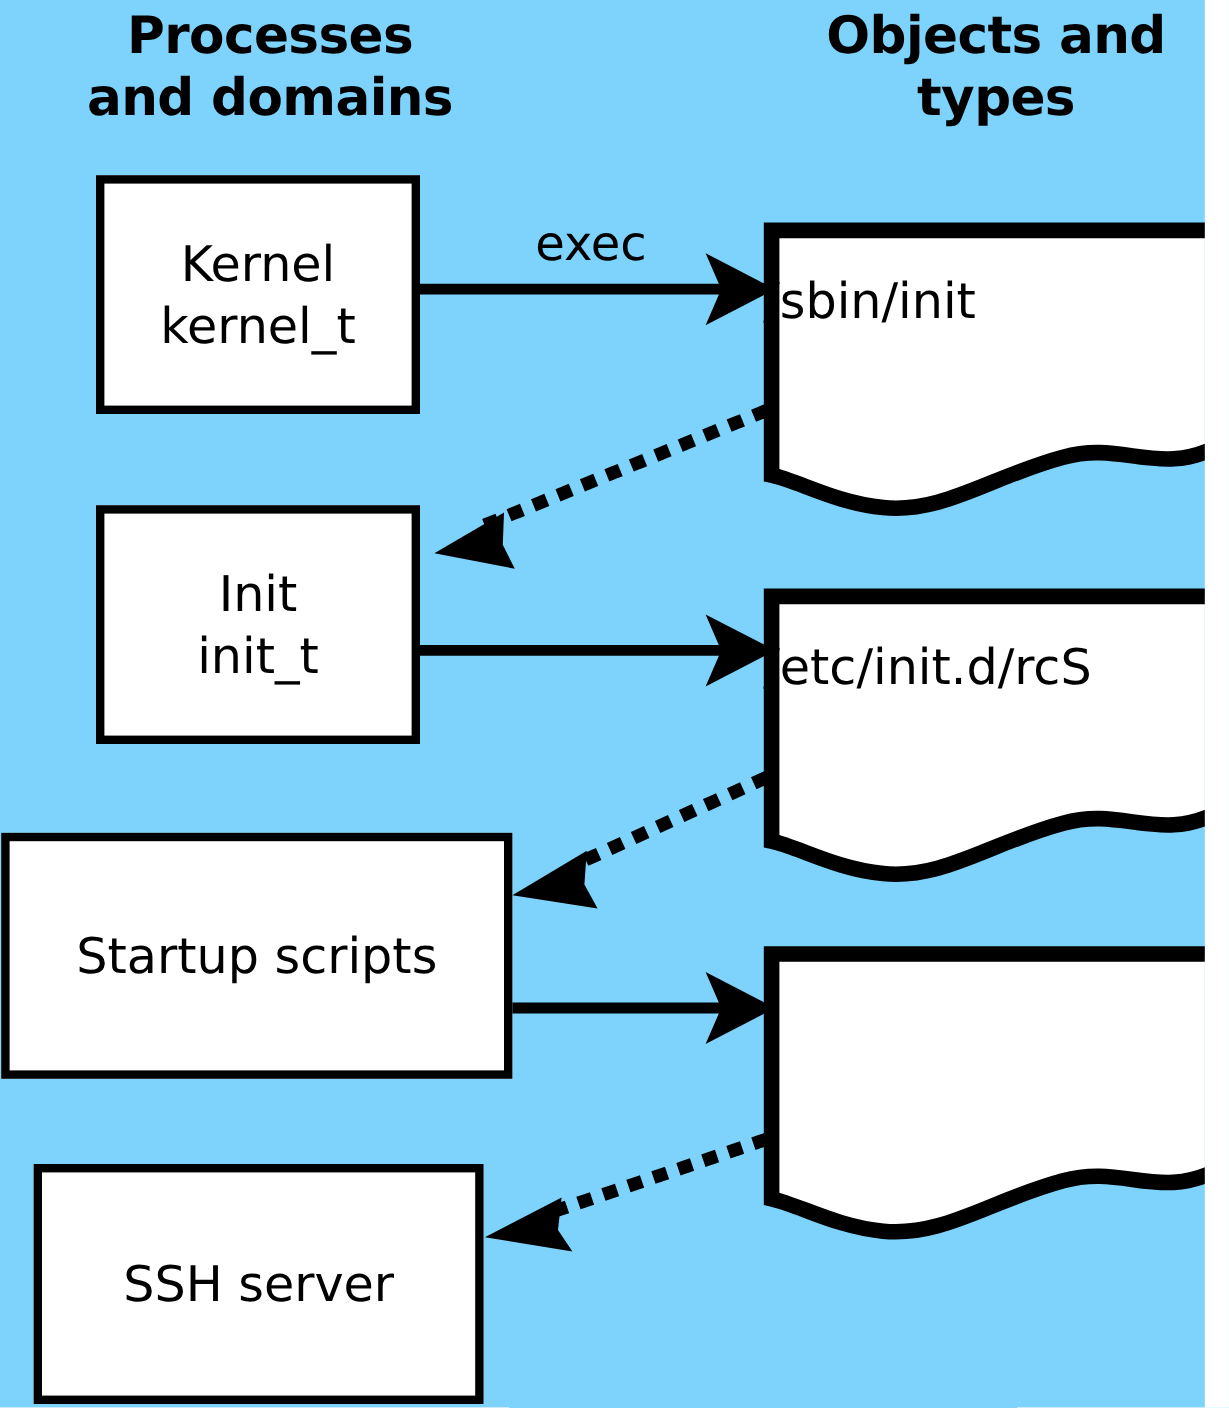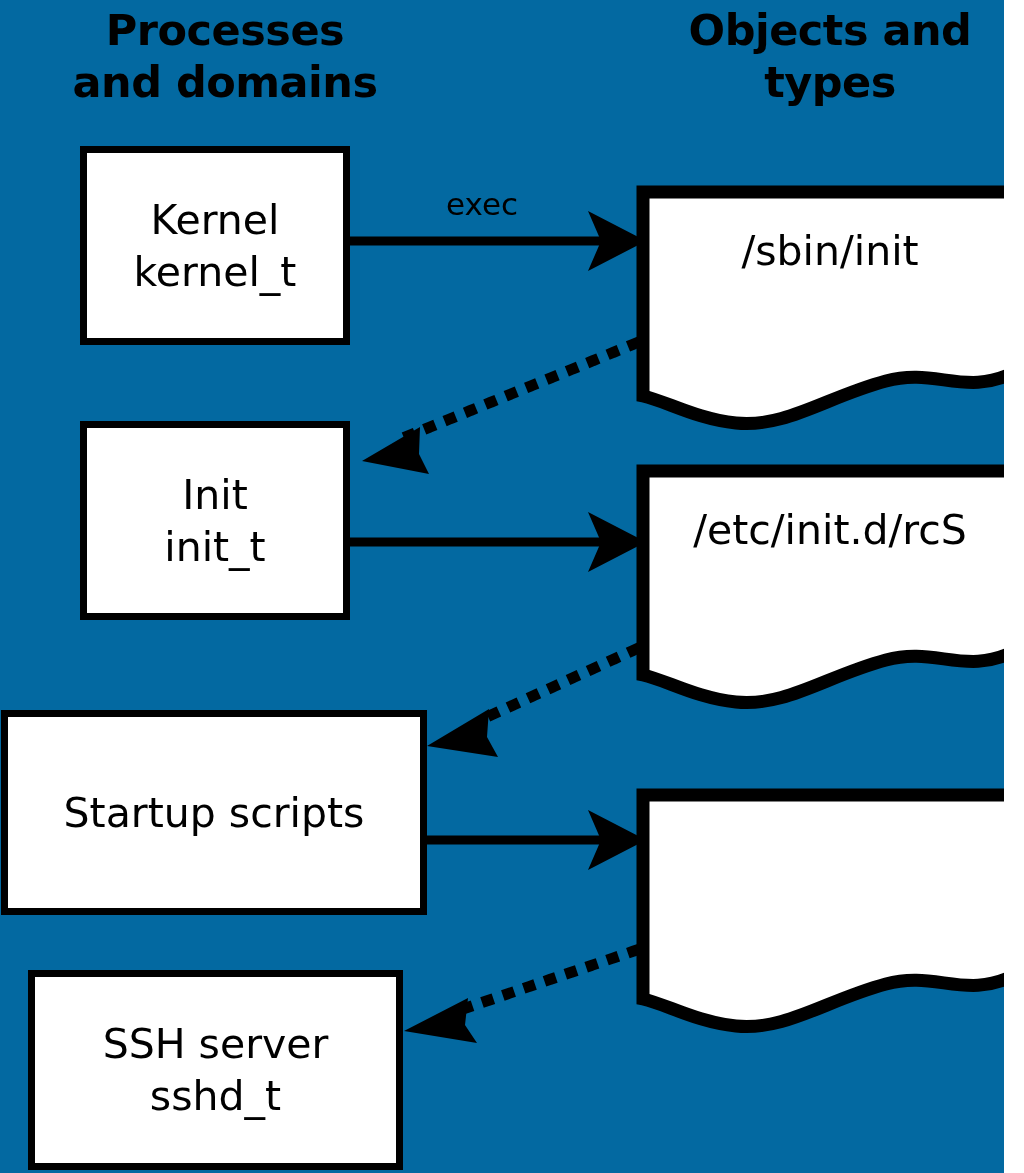--- a/index.html
+++ b/index.html
@@ -7,21 +7,21 @@
     padding: 0;
     background: #ffffff;
   }
   body {
     font-family: "DejaVu Sans", sans-serif;
   }
   #diagram-root {
     position: relative;
     width: 1004px;
     height: 1173px;
-    background: #0369a1;
+    background: #7dd3fc;
     overflow: hidden;
   }
   .col-header {
     position: absolute;
     font-weight: bold;
     font-size: 43px;
     line-height: 52px;
     text-align: center;
     color: #000000;
     white-space: pre-line;
@@ -54,34 +54,34 @@
   .doc-node svg {
     position: absolute;
     left: 0;
     top: 0;
     overflow: visible;
   }
   .doc-text {
     position: absolute;
     left: 0;
     width: 100%;
-    text-align: center;
+    text-align: left;
     pointer-events: none;
   }
   .doc-text .node-label { display: block; }
 
   #arrow-layer {
     position: absolute;
     left: 0; top: 0;
     width: 1024px; height: 1173px;
     pointer-events: none;
   }
   .edge-label {
     position: absolute;
-    font-size: 31px;
+    font-size: 40px;
     line-height: 46px;
     color: #000000;
     white-space: nowrap;
   }
 </style>
 </head>
 <body>
 
 <div id="diagram-root">
 
@@ -94,39 +94,38 @@
   <div class="node-box" style="left:80px; top:146px; width:270px; height:199px;">
     <span class="node-label">Kernel</span>
     <span class="node-label">kernel_t</span>
   </div>
 
   <div class="node-box" style="left:80px; top:421px; width:270px; height:199px;">
     <span class="node-label">Init</span>
     <span class="node-label">init_t</span>
   </div>
 
-  <div class="node-box" style="left:1px; top:694px; width:426px; height:205px;margin-top:16px;">
+  <div class="node-box" style="left:1px; top:694px; width:426px; height:205px;">
     <span class="node-label">Startup scripts</span>
   </div>
 
   <div class="node-box" style="left:28px; top:970px; width:375px; height:200px;text-align:right;">
     <span class="node-label">SSH server</span>
-    <span class="node-label">sshd_t</span>
   </div>
 
   <div class="doc-node" style="left:636px; top:185px; width:388px; height:245px;">
     <svg width="388" height="245" viewBox="0 0 388 245" aria-hidden="true">
       <path d="M 7 7 L 381 7 L 381 186 C 330 213 300 182 250 196 C 190 212 150 243 100 238 C 60 234 30 216 7 211 Z" fill="#ffffff" stroke="#000000" stroke-width="13" stroke-linejoin="miter" stroke-linecap="butt"></path>
     </svg>
     <div class="doc-text" style="top:40px;">
       <span class="node-label">/sbin/init</span>
     </div>
   </div>
 
-  <div class="doc-node" style="left:636px; top:464px; width:388px; height:245px;">
+  <div class="doc-node" style="left:636px; top:490px; width:388px; height:245px;">
     <svg width="388" height="245" viewBox="0 0 388 245" aria-hidden="true">
       <path d="M 7 7 L 381 7 L 381 186 C 330 213 300 182 250 196 C 190 212 150 243 100 238 C 60 234 30 216 7 211 Z" fill="#ffffff" stroke="#000000" stroke-width="13" stroke-linejoin="miter" stroke-linecap="butt"></path>
     </svg>
     <div class="doc-text" style="top:40px;">
       <span class="node-label">/etc/init.d/rcS</span>
     </div>
   </div>
 
   <div class="doc-node" style="left:636px; top:788px; width:388px; height:245px;">
     <svg width="388" height="245" viewBox="0 0 388 245" aria-hidden="true">

